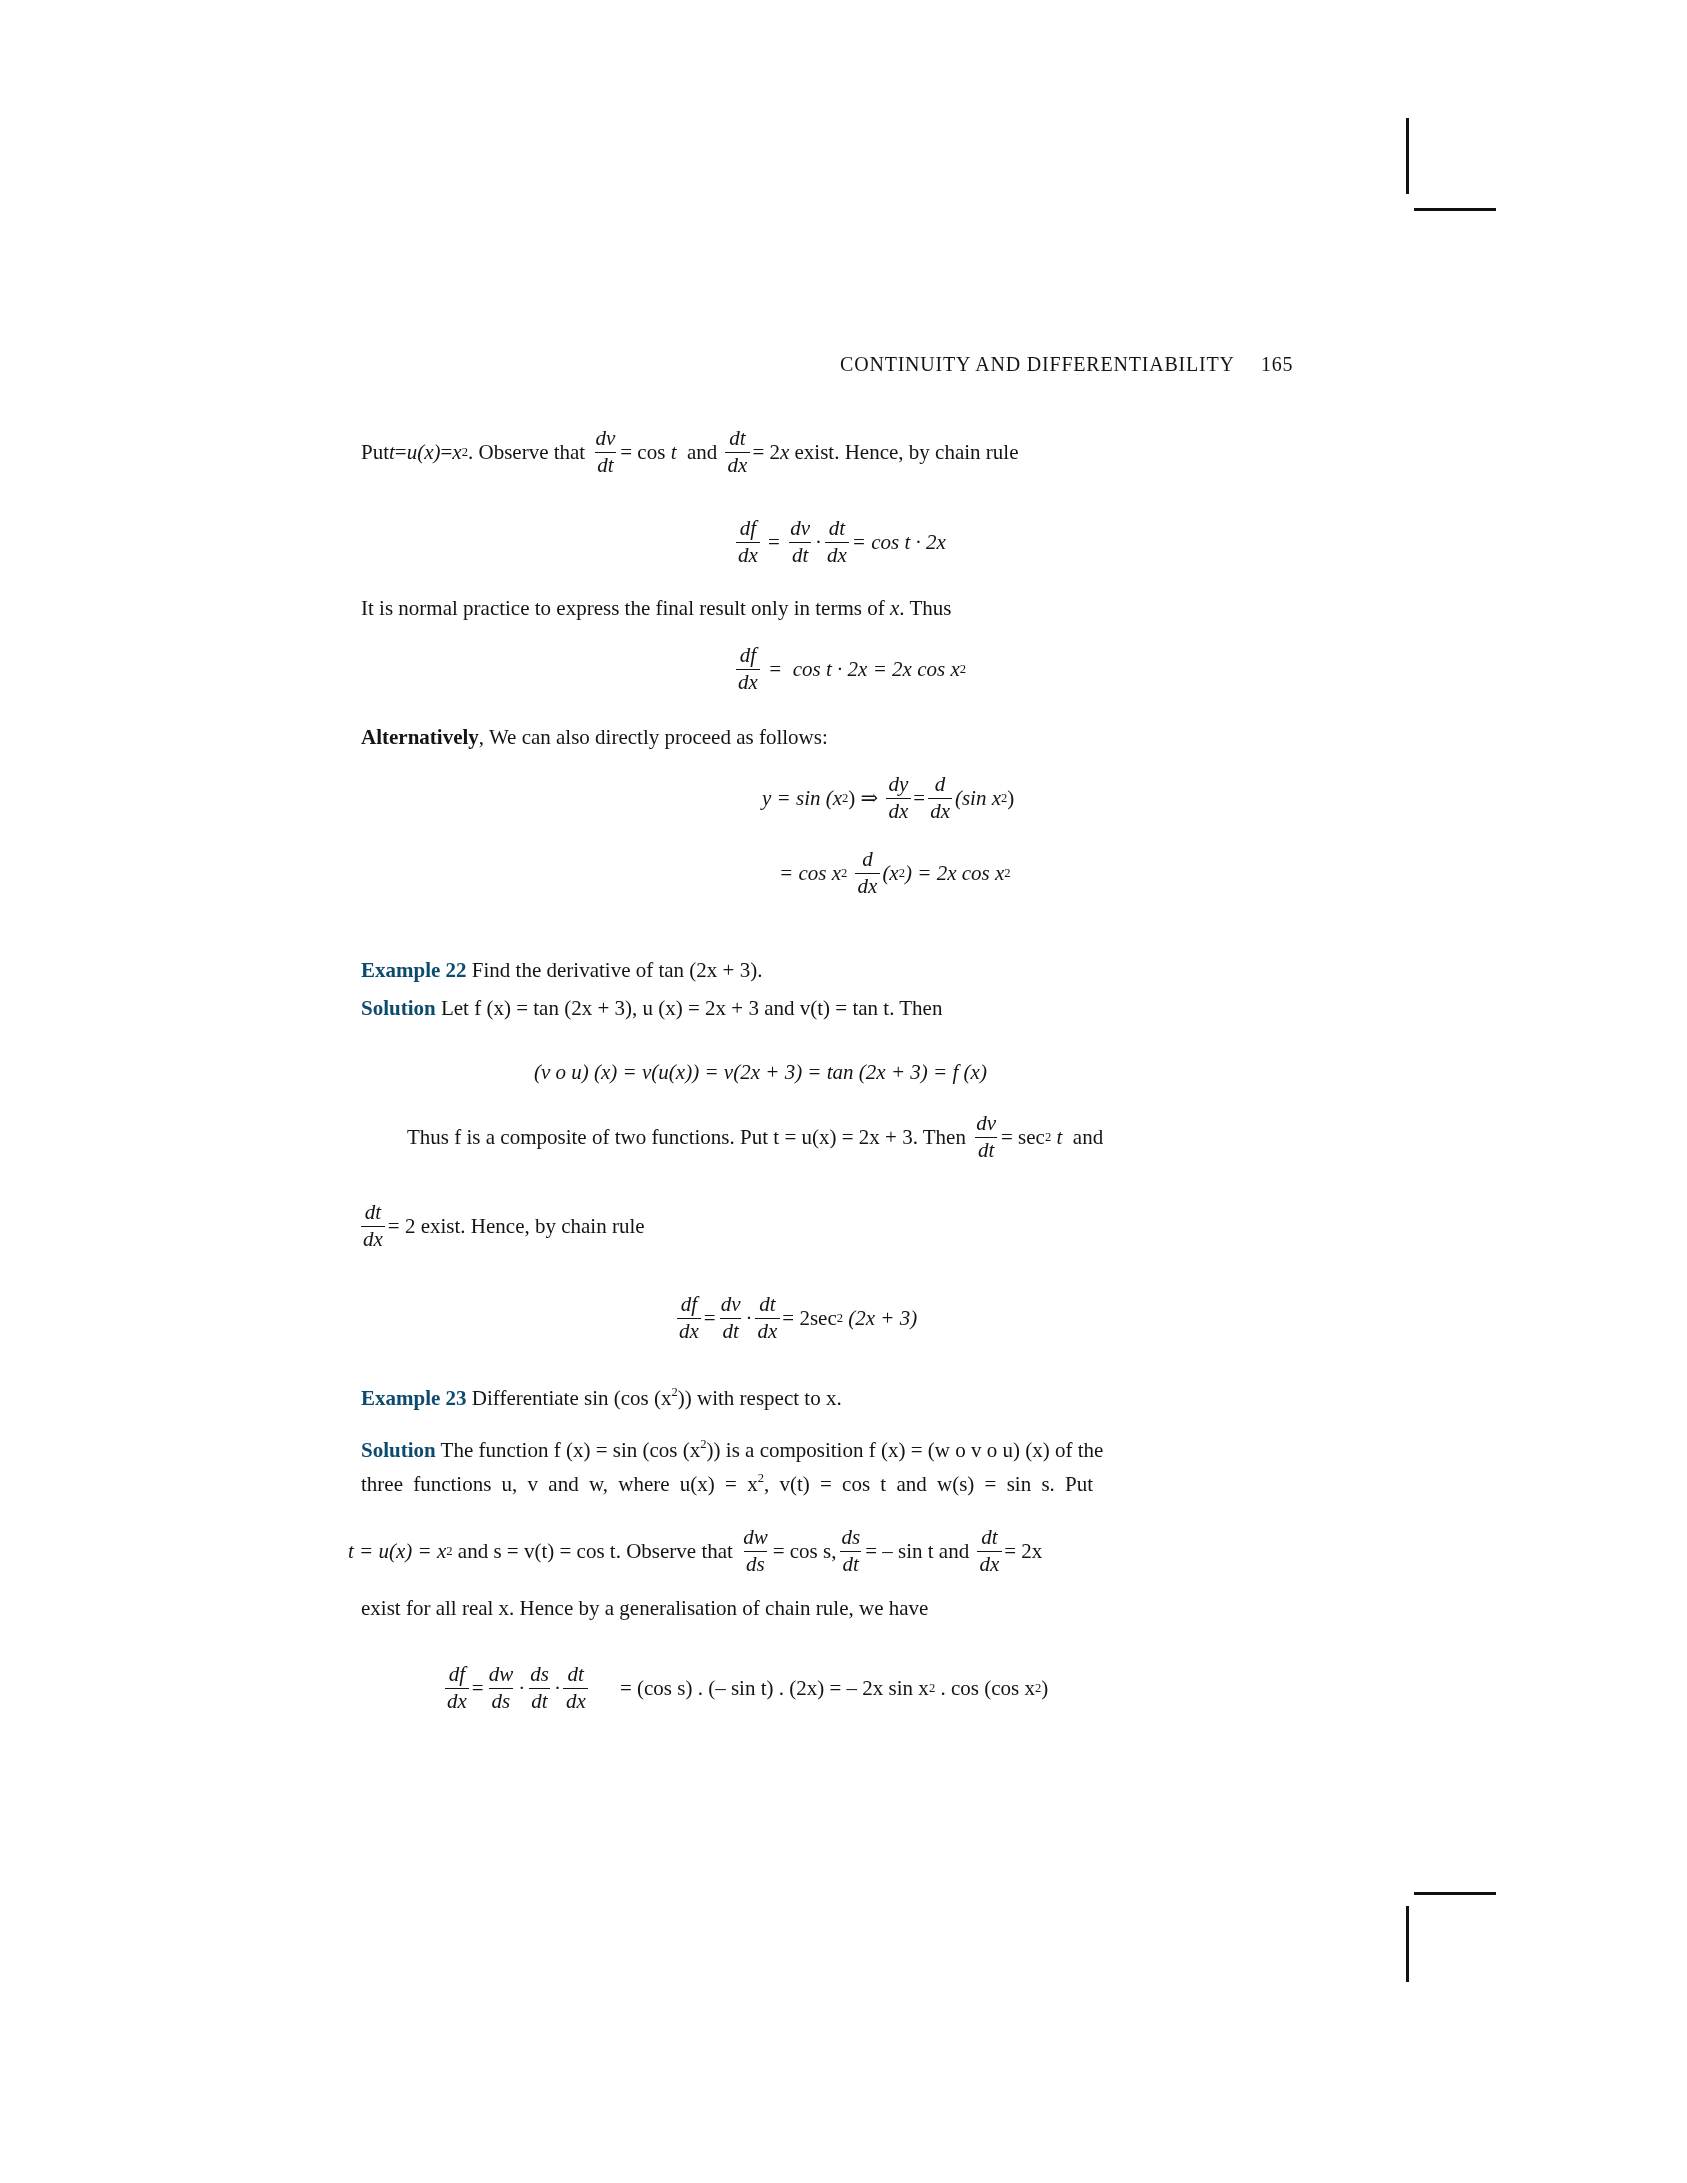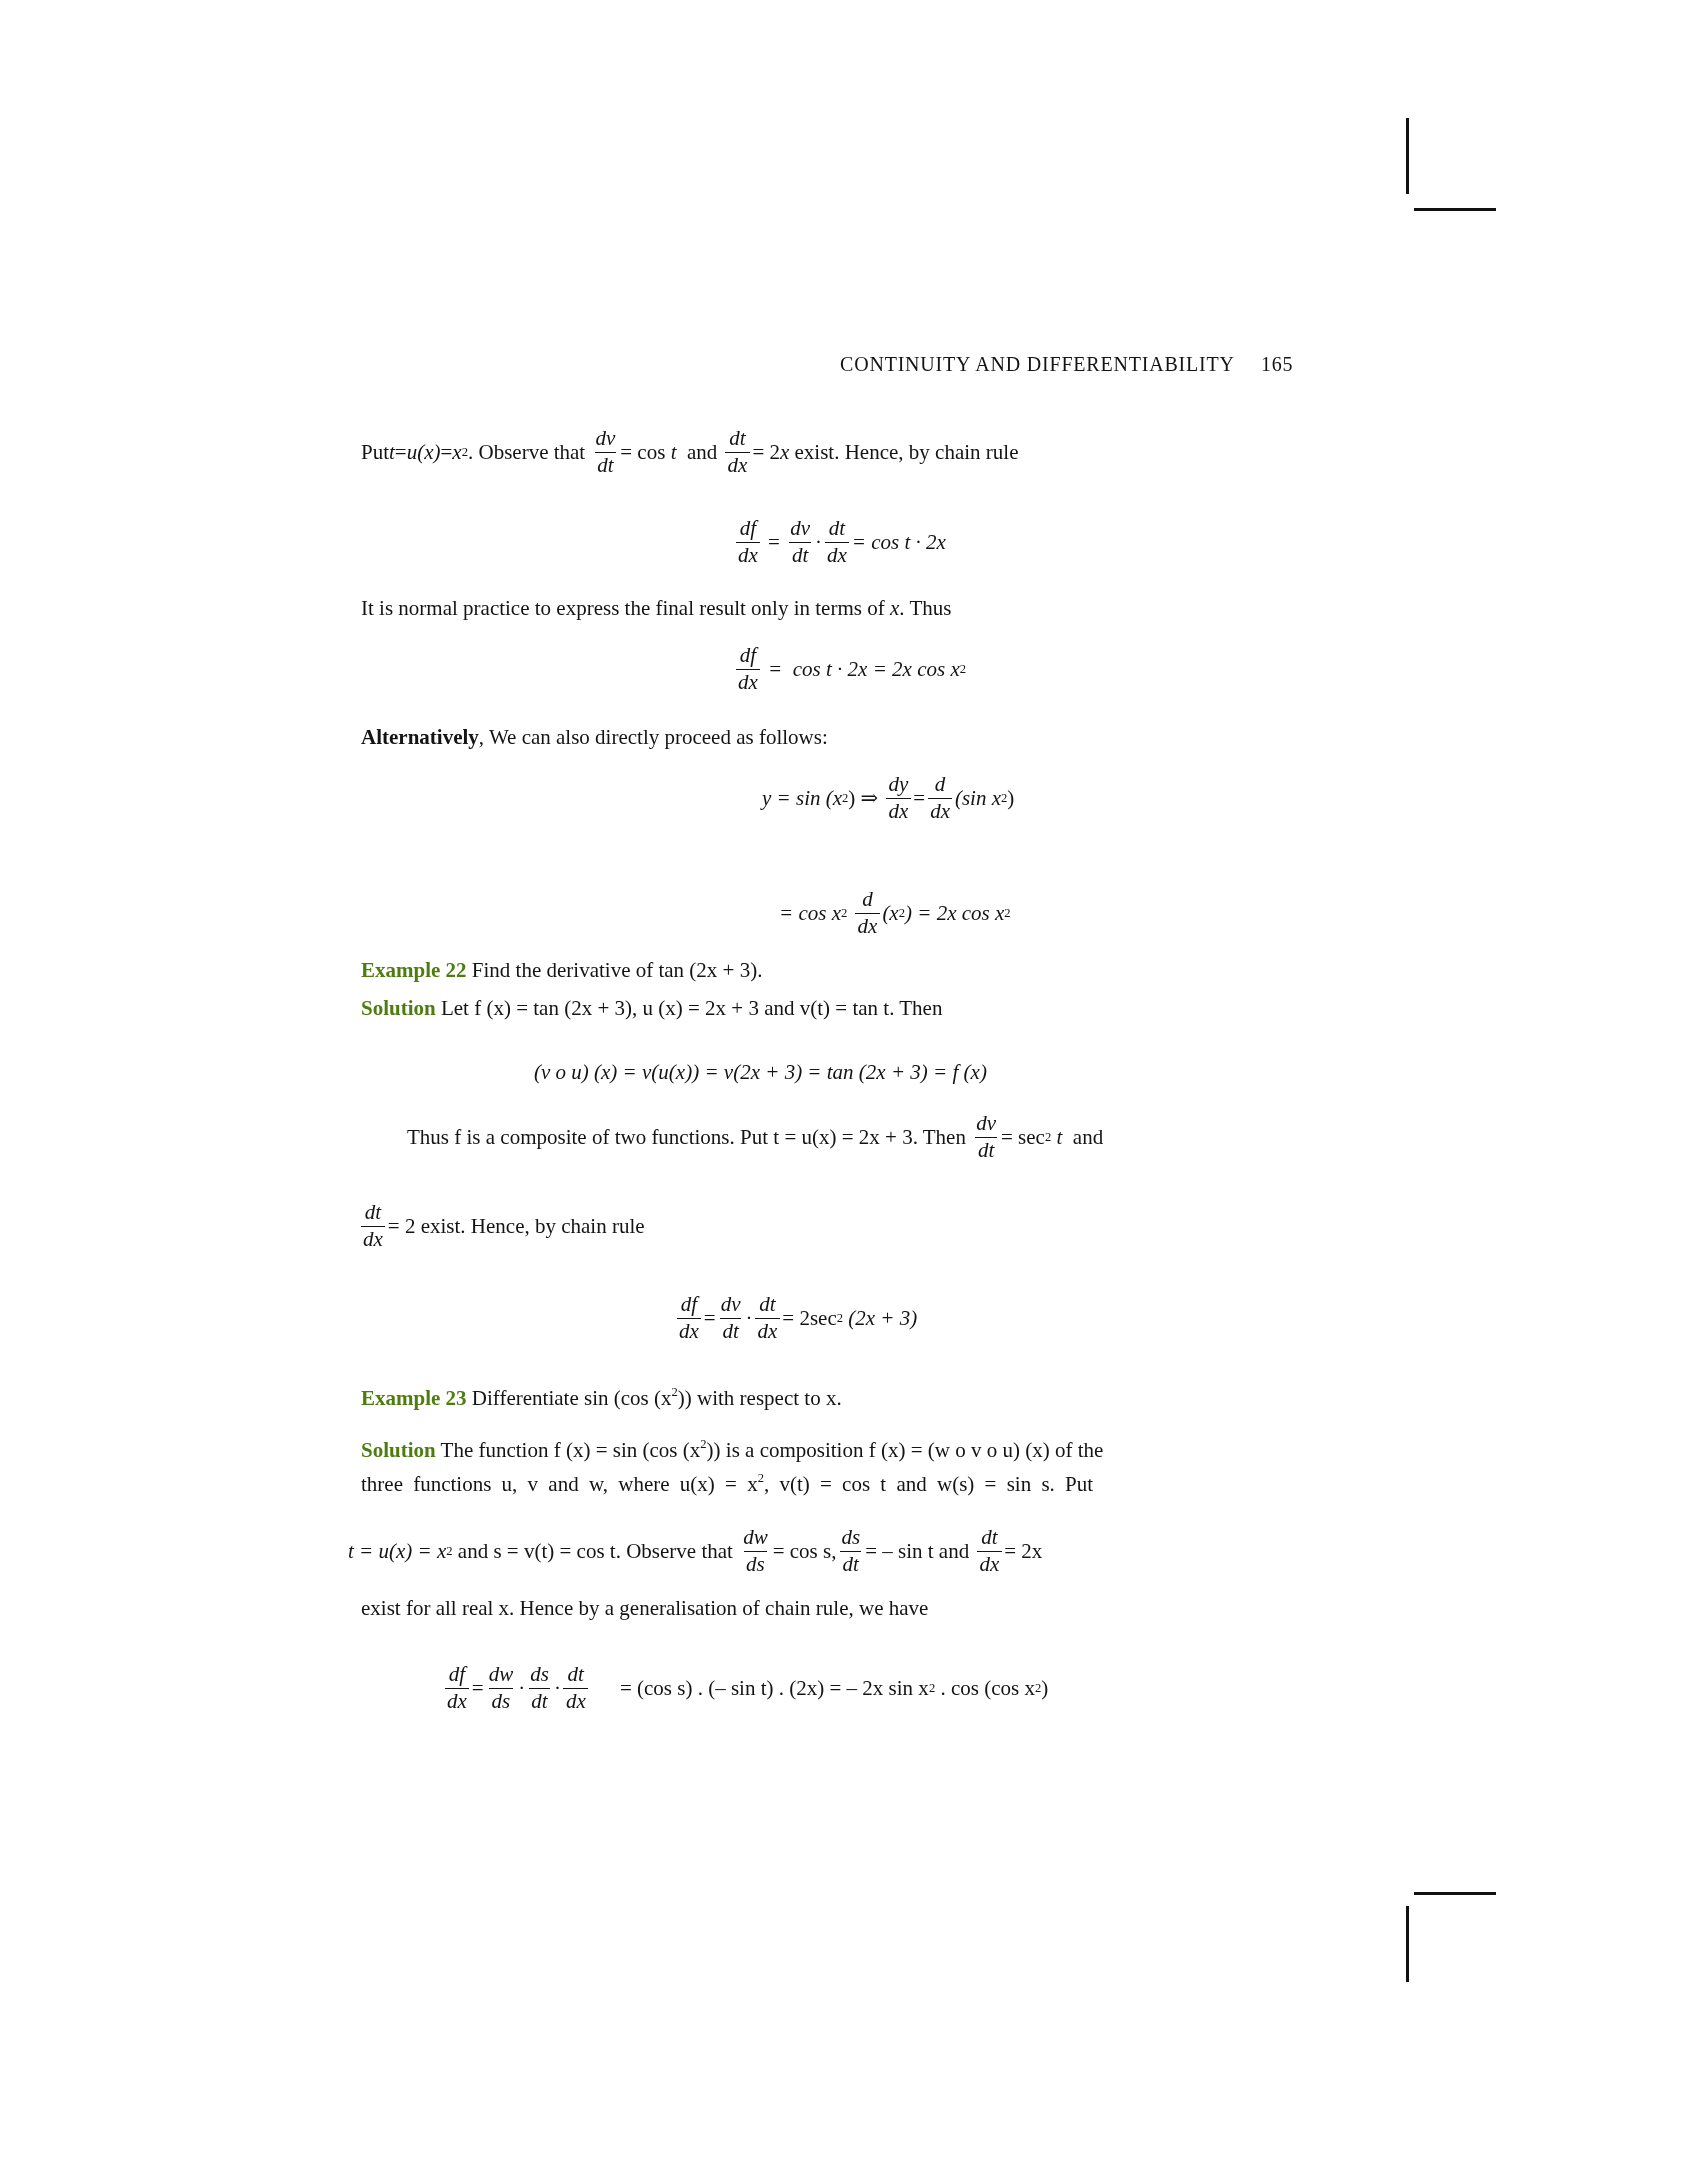--- a/index.html
+++ b/index.html
@@ -3,21 +3,21 @@
 <meta charset="utf-8">
 <style>
   html, body { margin:0; padding:0; background:#ffffff; }
   body { width:1687px; height:2183px; position:relative; overflow:hidden;
          font-family:"Liberation Serif", "DejaVu Serif", serif; color:#141414; }
   .abs { position:absolute; white-space:nowrap; }
   .txt { font-size:21px; line-height:33px; }
   .hdr { font-size:20px; letter-spacing:0.8px; }
   i, .it { font-style:italic; }
   b { font-weight:bold; }
-  .gray { color:#4d7c0f; font-weight:bold; }
+  .gray { color:#0c4a6e; font-weight:bold; }
   sup { font-size:0.6em; vertical-align:0.75em; line-height:0; }
   .frac { display:inline-flex; flex-direction:column; align-items:center;
           vertical-align:middle; margin:0 2.5px; font-style:italic; line-height:1.1; }
   .frac .num { padding:0 2.5px 1.6px 2.5px; }
   .frac .den { border-top:1.6px solid #141414; padding:1.6px 2.5px 0 2.5px; }
   .crop { position:absolute; background:#111; }
   .row { display:flex; align-items:center; }
 </style>
 </head>
 <body>
@@ -97,21 +97,21 @@
       <span class="den">dx</span>
     </span>
   <span>=</span>
   <span class="frac">
       <span class="num">d</span>
       <span class="den">dx</span>
     </span>
   <span class="it">(sin x</span><sup>2</sup><span>)</span>
 </div>
 
-<div class="abs txt row" style="left:779px;top:888px;align-items:center;">
+<div class="abs txt row" style="left:779px;top:848px;align-items:center;">
   <span class="it">= cos x</span><sup>2</sup>&nbsp;
   <span class="frac">
       <span class="num">d</span>
       <span class="den">dx</span>
     </span>
   <span class="it">(x</span><sup>2</sup><span class="it" style="white-space:pre;">) = 2x cos x</span><sup>2</sup>
 </div>
 
 <div class="abs txt" style="left:361px;top:954px;">
   <span class="gray">Example 22</span><span style="white-space:pre;"> Find the derivative of tan (2x + 3).</span>

